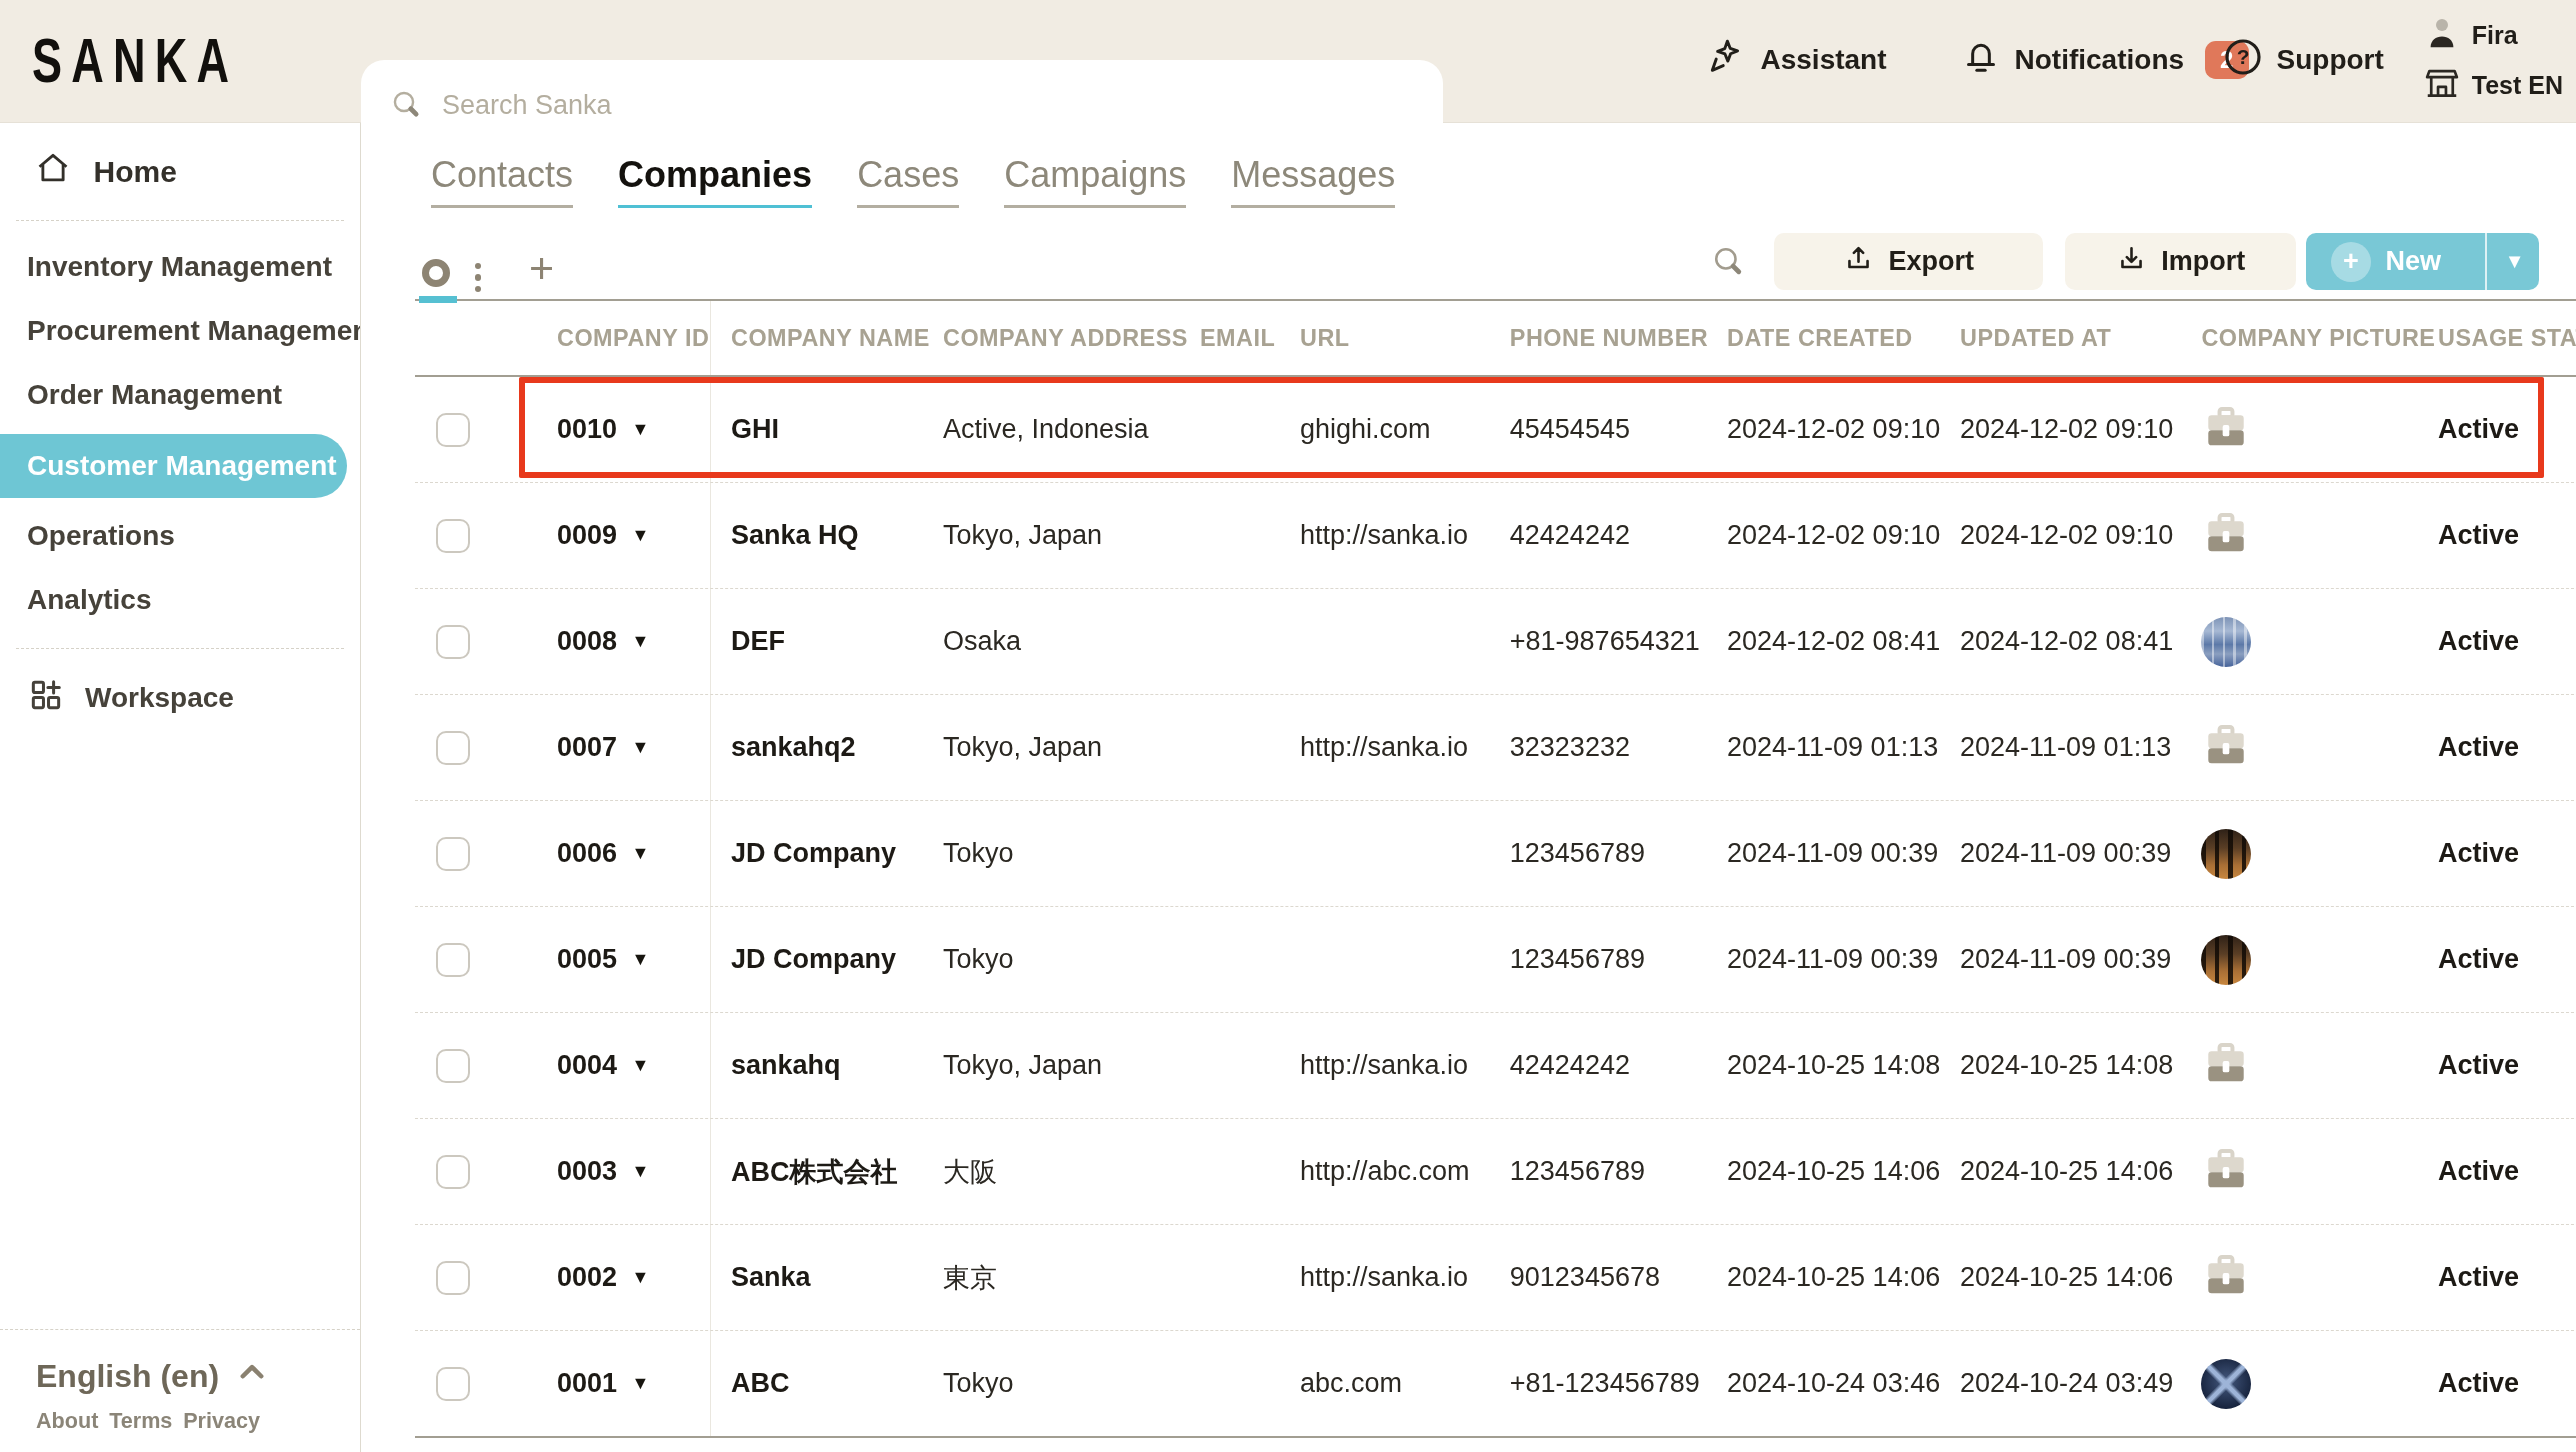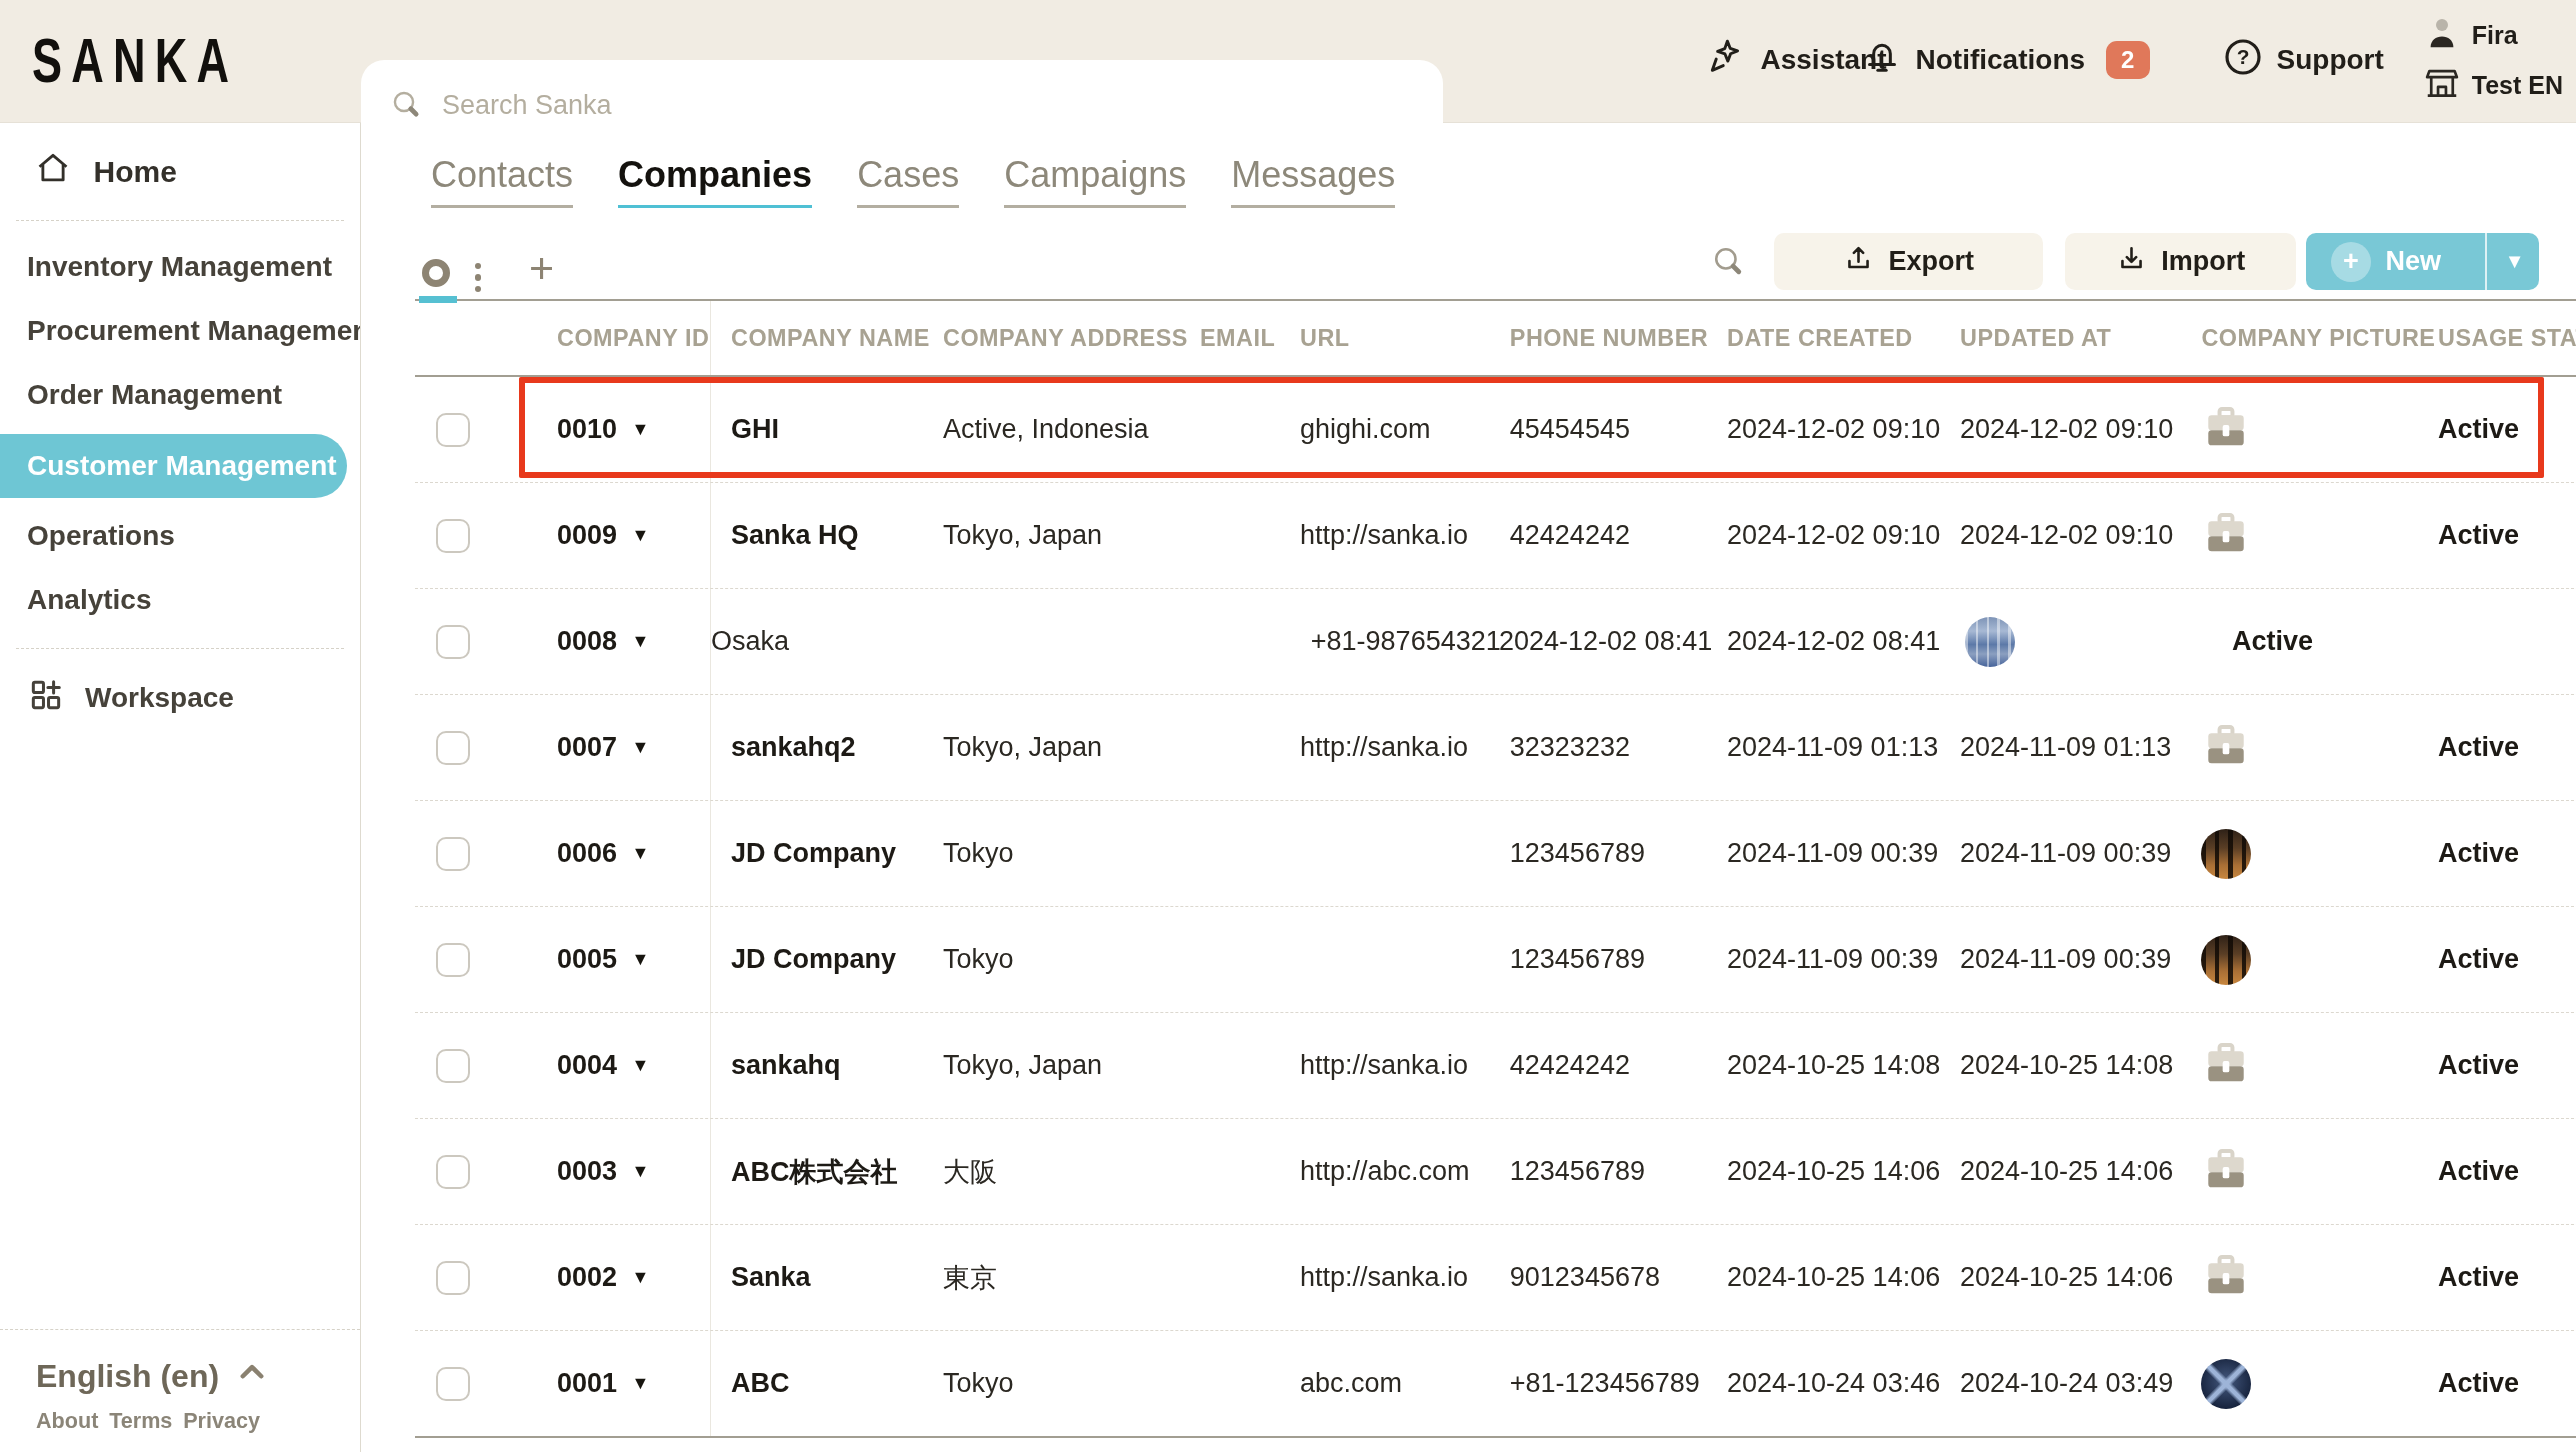--- a/index.html
+++ b/index.html
@@ -14,21 +14,21 @@
     font-size:49px;font-weight:900;letter-spacing:10px;color:#12100d;white-space:nowrap;}
   .searchbar{position:absolute;left:361px;top:16px;width:1082px;height:90px;background:#fff;border-radius:23.4px;
     display:flex;align-items:center;padding-left:29px;box-sizing:border-box;gap:18px;margin-top:44px;}
   .searchbar svg{flex:0 0 auto;}
   .searchbar input{border:none;outline:none;background:transparent;font-size:27px;color:#3a372f;width:946px;
     font-family:"Liberation Sans","DejaVu Sans",sans-serif;}
   .searchbar input::placeholder{color:#b4ae9f;}
   .tb-item{position:absolute;top:0;height:120px;display:flex;align-items:center;gap:13.5px;
     font-size:28px;font-weight:700;color:#211e19;cursor:pointer;white-space:nowrap;}
   .tb-assistant{left:1706px;}
-  .tb-notifications{left:1862px;}
+  .tb-notifications{left:1961px;}
   .tb-support{left:2223px;}
   .badge{background:#e0785a;color:#fff;border-radius:10.8px;padding:5.4px 15.3px;font-size:24px;font-weight:700;margin-left:7.2px;}
   .tb-user{position:absolute;left:2423px;top:10.8px;display:flex;flex-direction:column;}
   .tb-user .urow{display:flex;align-items:center;gap:10.8px;height:50px;font-size:25px;font-weight:700;color:#211e19;}
   
   .app{display:flex;height:1329px;}
   
   .sidebar{position:relative;width:361px;flex:0 0 361px;background:#fff;border-right:1.8px solid #dedacf;box-sizing:border-box;overflow:hidden;}
   .home{display:flex;align-items:center;gap:21.6px;height:97px;padding-left:34px;font-size:30px;font-weight:700;color:#33302a;cursor:pointer;}
   .sep{border-top:1.8px dashed #d6d2c8;margin:0 16px;}
@@ -332,20 +332,21 @@
             <div class="cell c10">Active</div>
           </div>
           <div class="trow">
             <div class="cell c0">
               <div class="cbx"></div>
             </div>
             <div class="cell c1">
               <span>0008</span>
               <span class="caret">▼</span>
             </div>
+            <div class="cell c2">DEF</div>
             <div class="cell c3">Osaka</div>
             <div class="cell c4"></div>
             <div class="cell c5"></div>
             <div class="cell c6">+81-987654321</div>
             <div class="cell c7">2024-12-02 08:41</div>
             <div class="cell c8">2024-12-02 08:41</div>
             <div class="cell c9">
               <div class="av factory"></div>
             </div>
             <div class="cell c10">Active</div>

